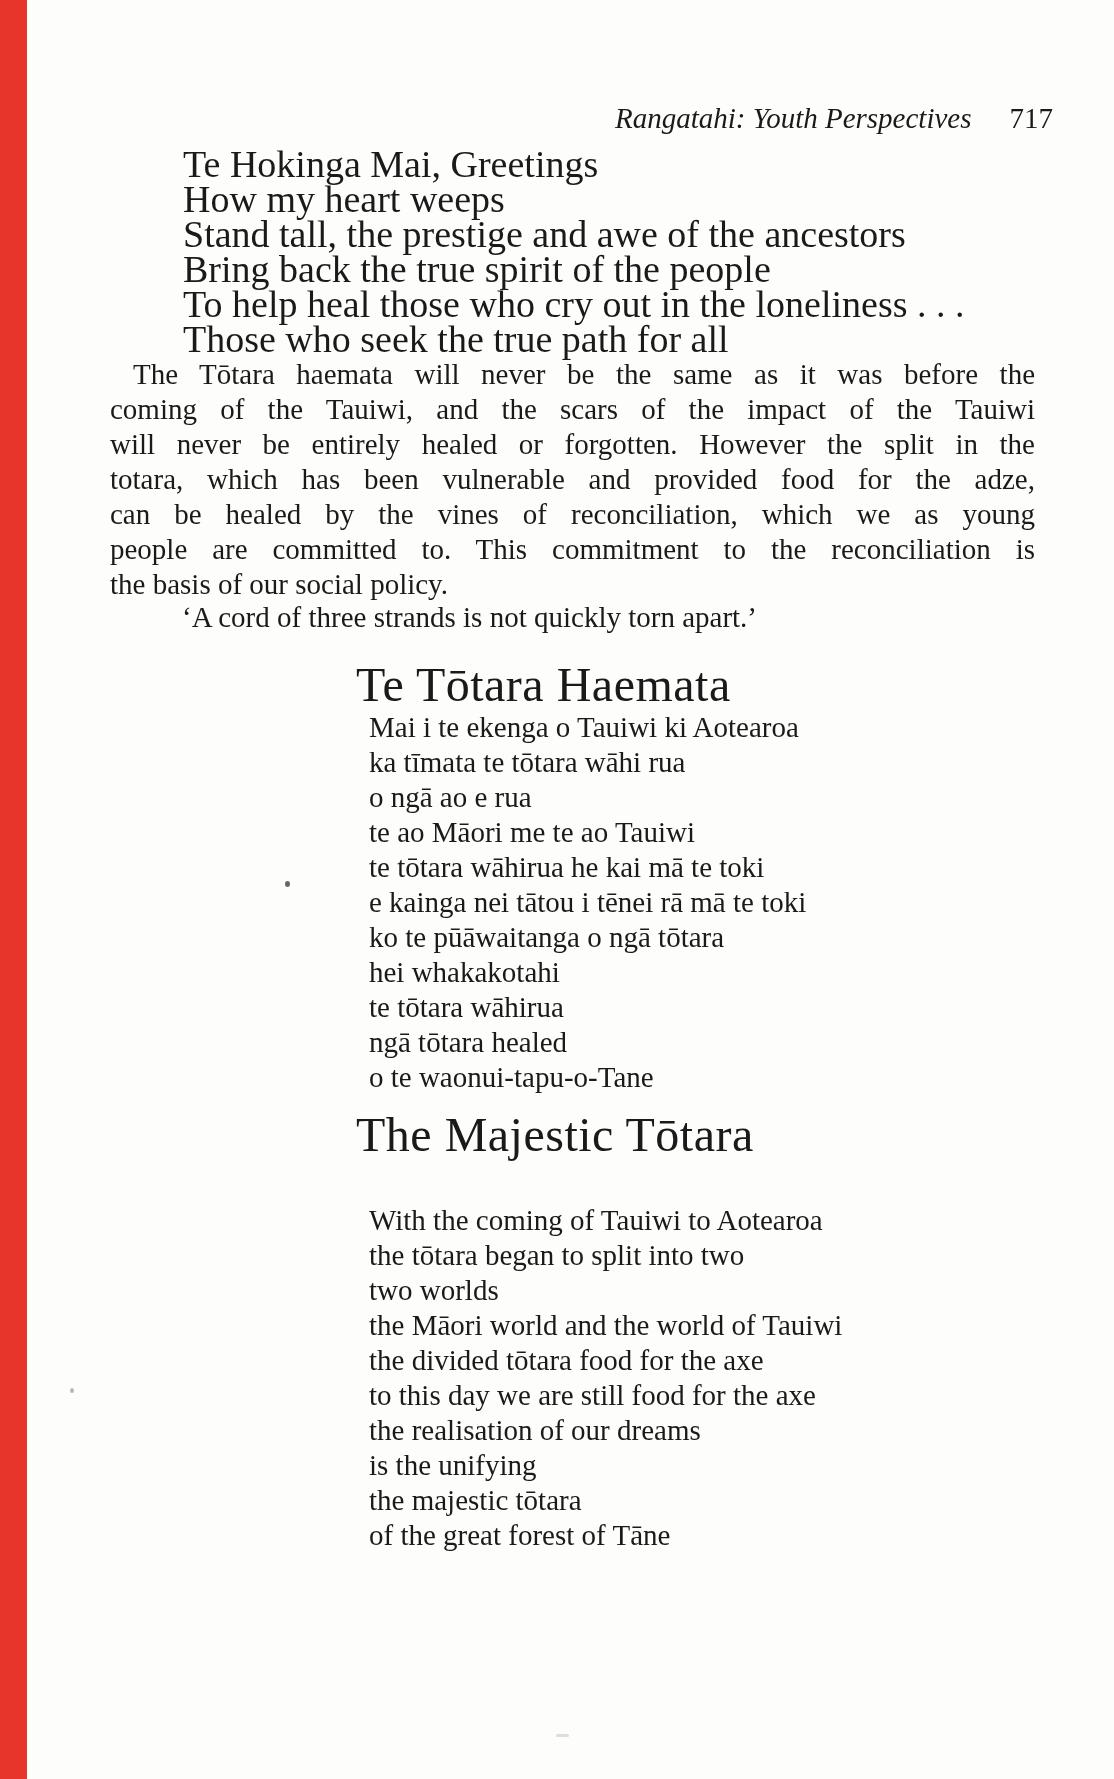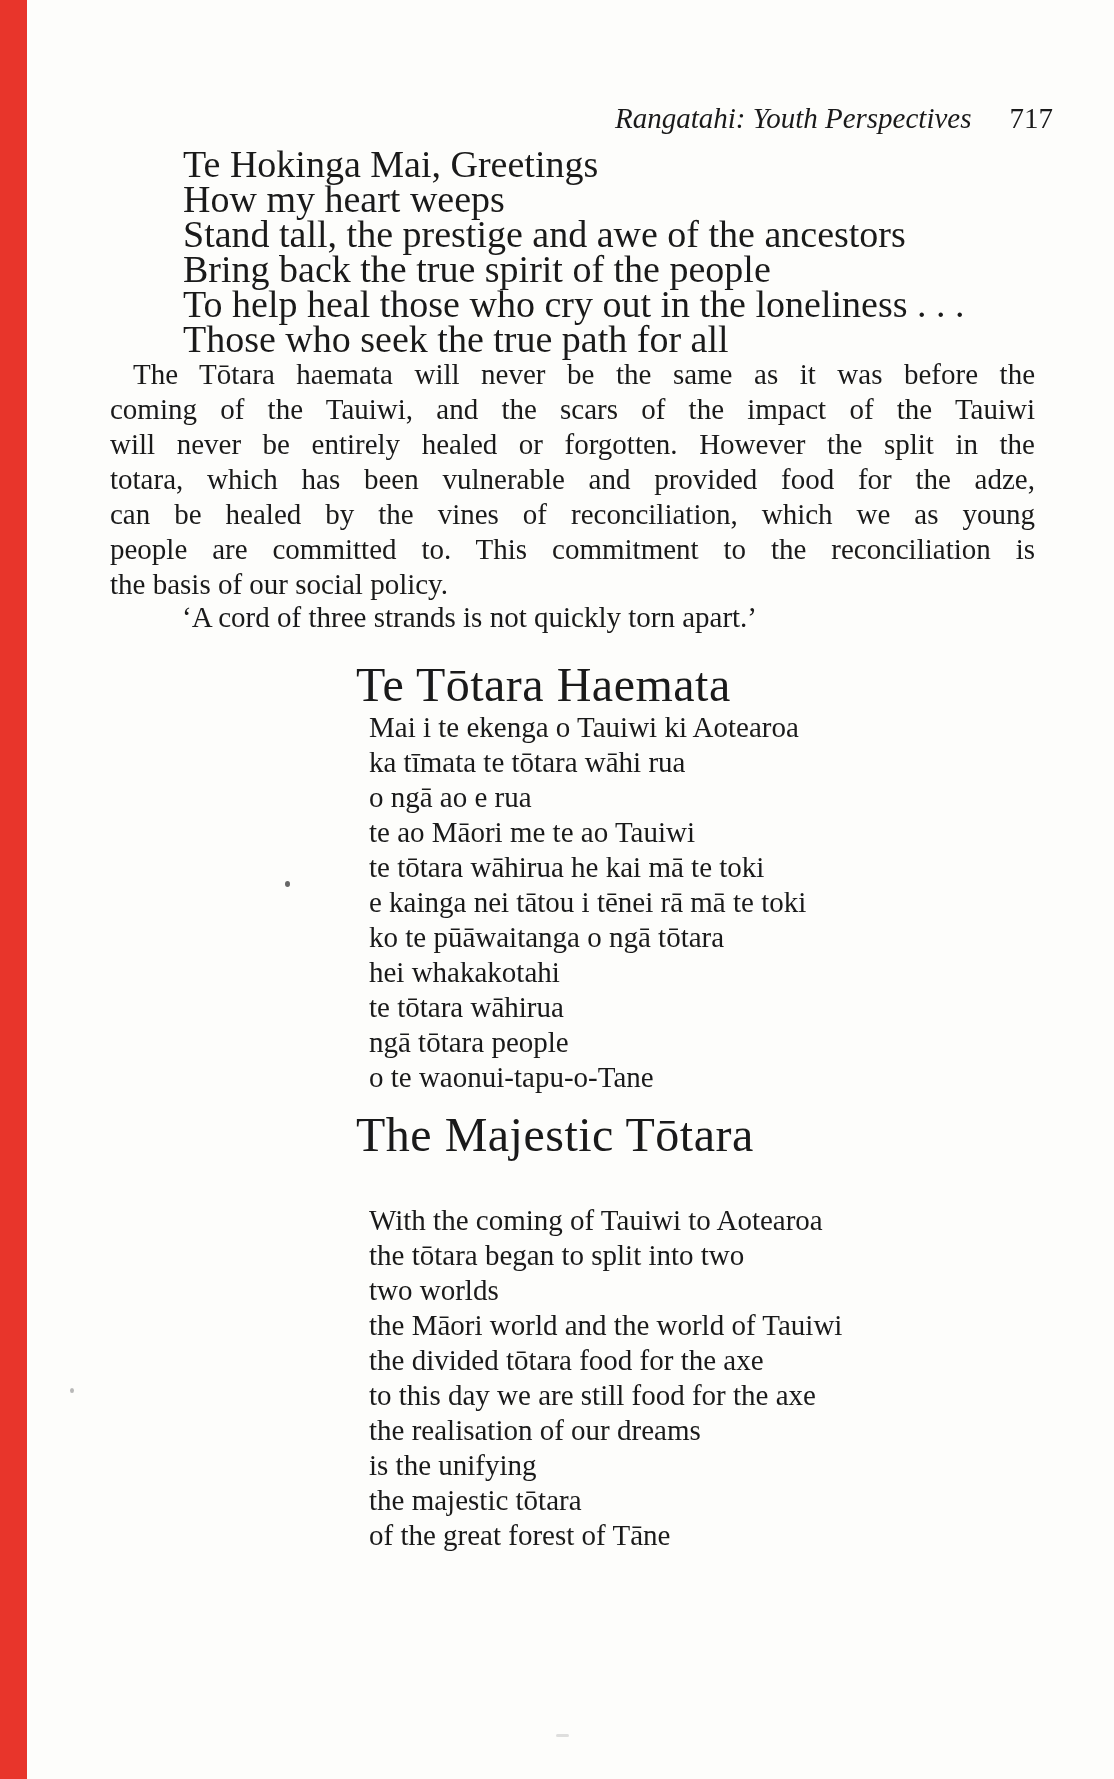--- a/index.html
+++ b/index.html
@@ -98,21 +98,21 @@
   <div class="poem maori">
     <div>Mai i te ekenga o Tauiwi ki Aotearoa</div>
     <div>ka tīmata te tōtara wāhi rua</div>
     <div>o ngā ao e rua</div>
     <div>te ao Māori me te ao Tauiwi</div>
     <div>te tōtara wāhirua he kai mā te toki</div>
     <div>e kainga nei tātou i tēnei rā mā te toki</div>
     <div>ko te pūāwaitanga o ngā tōtara</div>
     <div>hei whakakotahi</div>
     <div>te tōtara wāhirua</div>
-    <div>ngā tōtara people</div>
+    <div>ngā tōtara healed</div>
     <div>o te waonui-tapu-o-Tane</div>
   </div>
 
   <div class="poem-title english">The Majestic Tōtara</div>
 
   <div class="poem english">
     <div>With the coming of Tauiwi to Aotearoa</div>
     <div>the tōtara began to split into two</div>
     <div>two worlds</div>
     <div>the Māori world and the world of Tauiwi</div>

